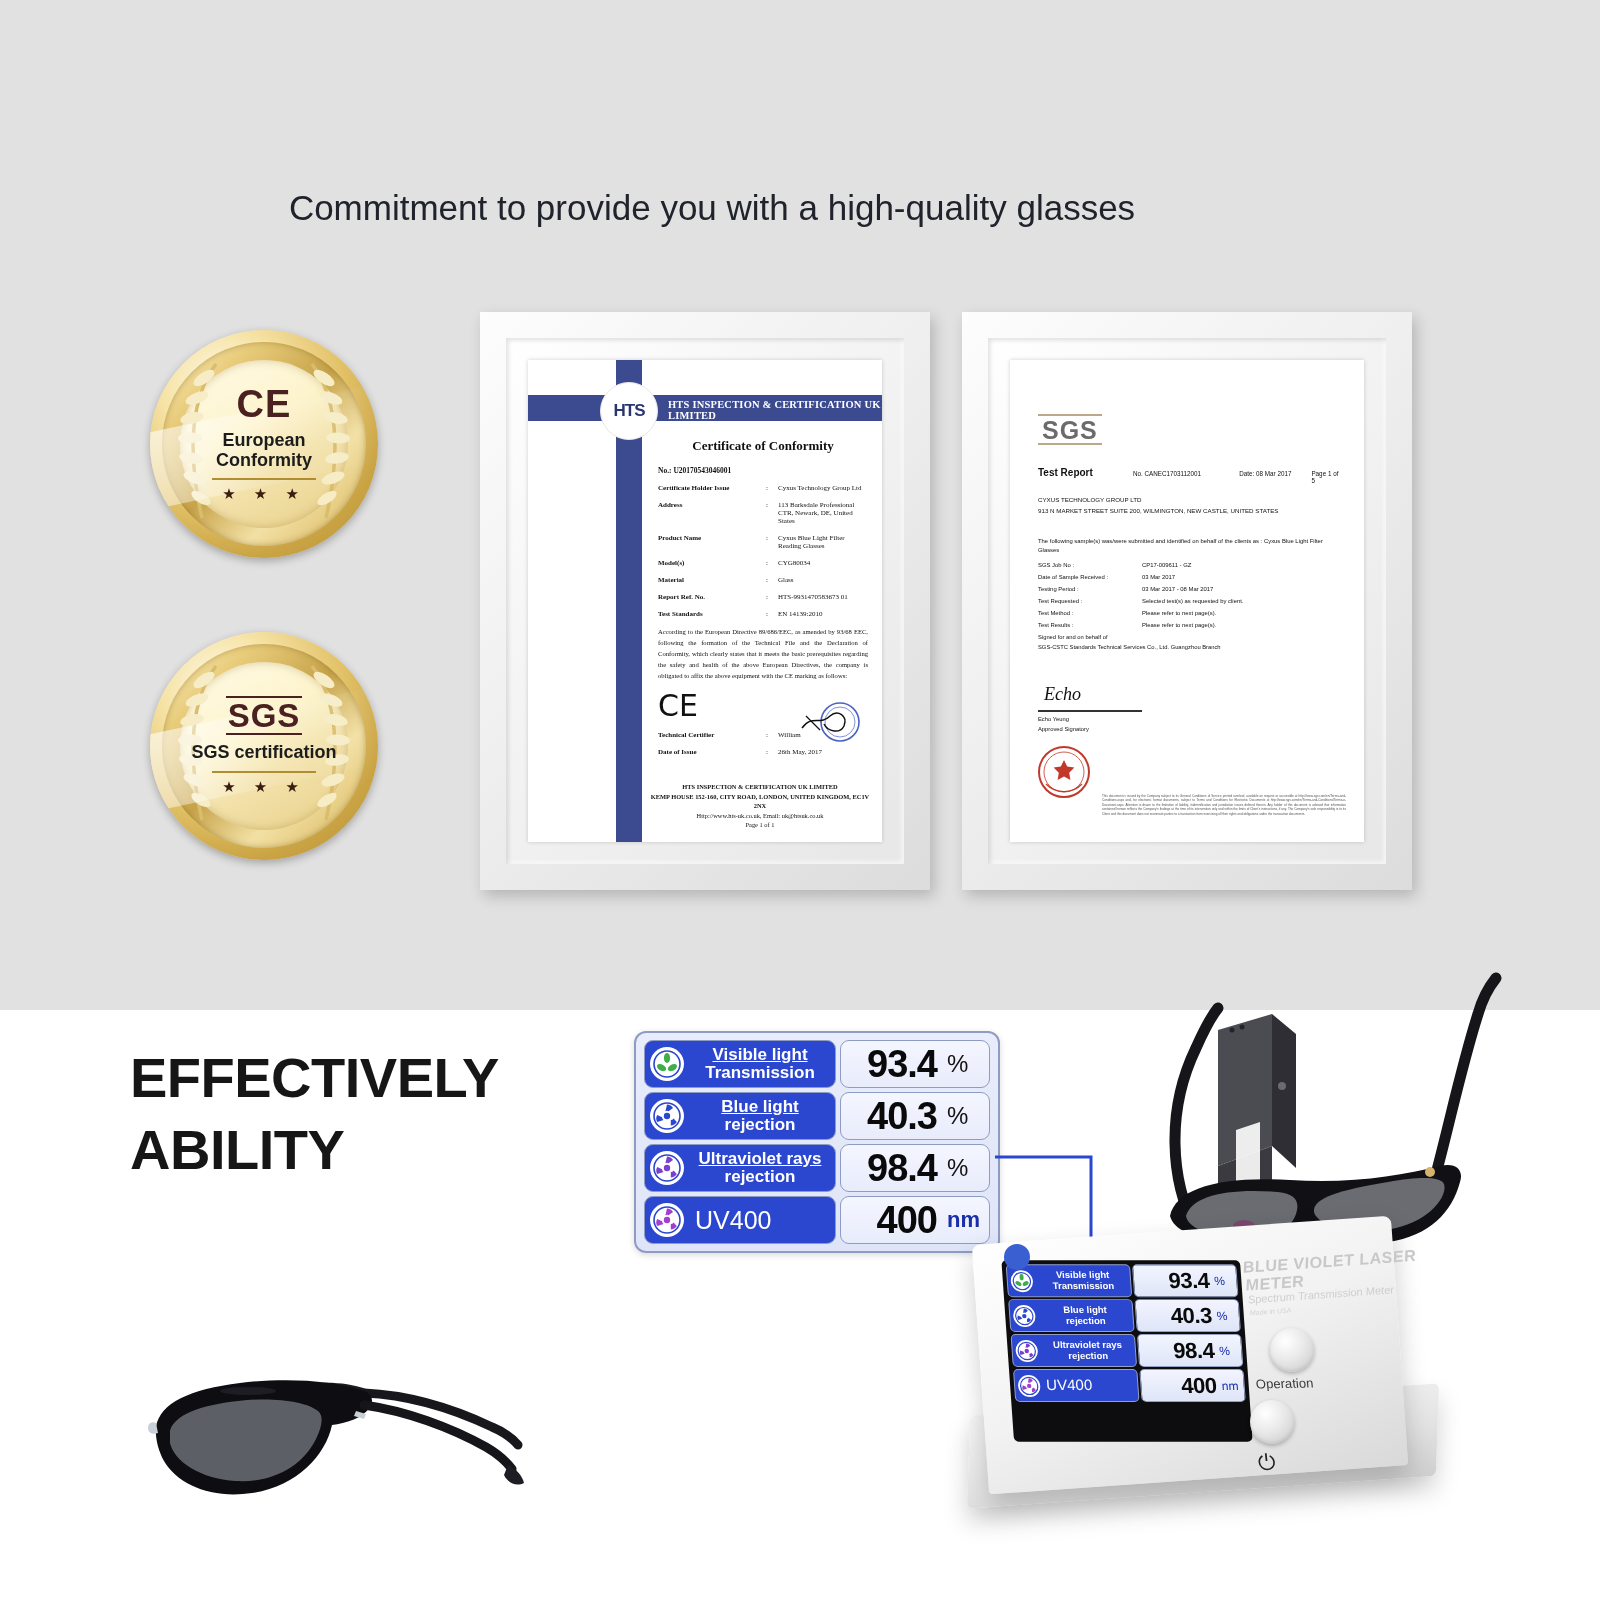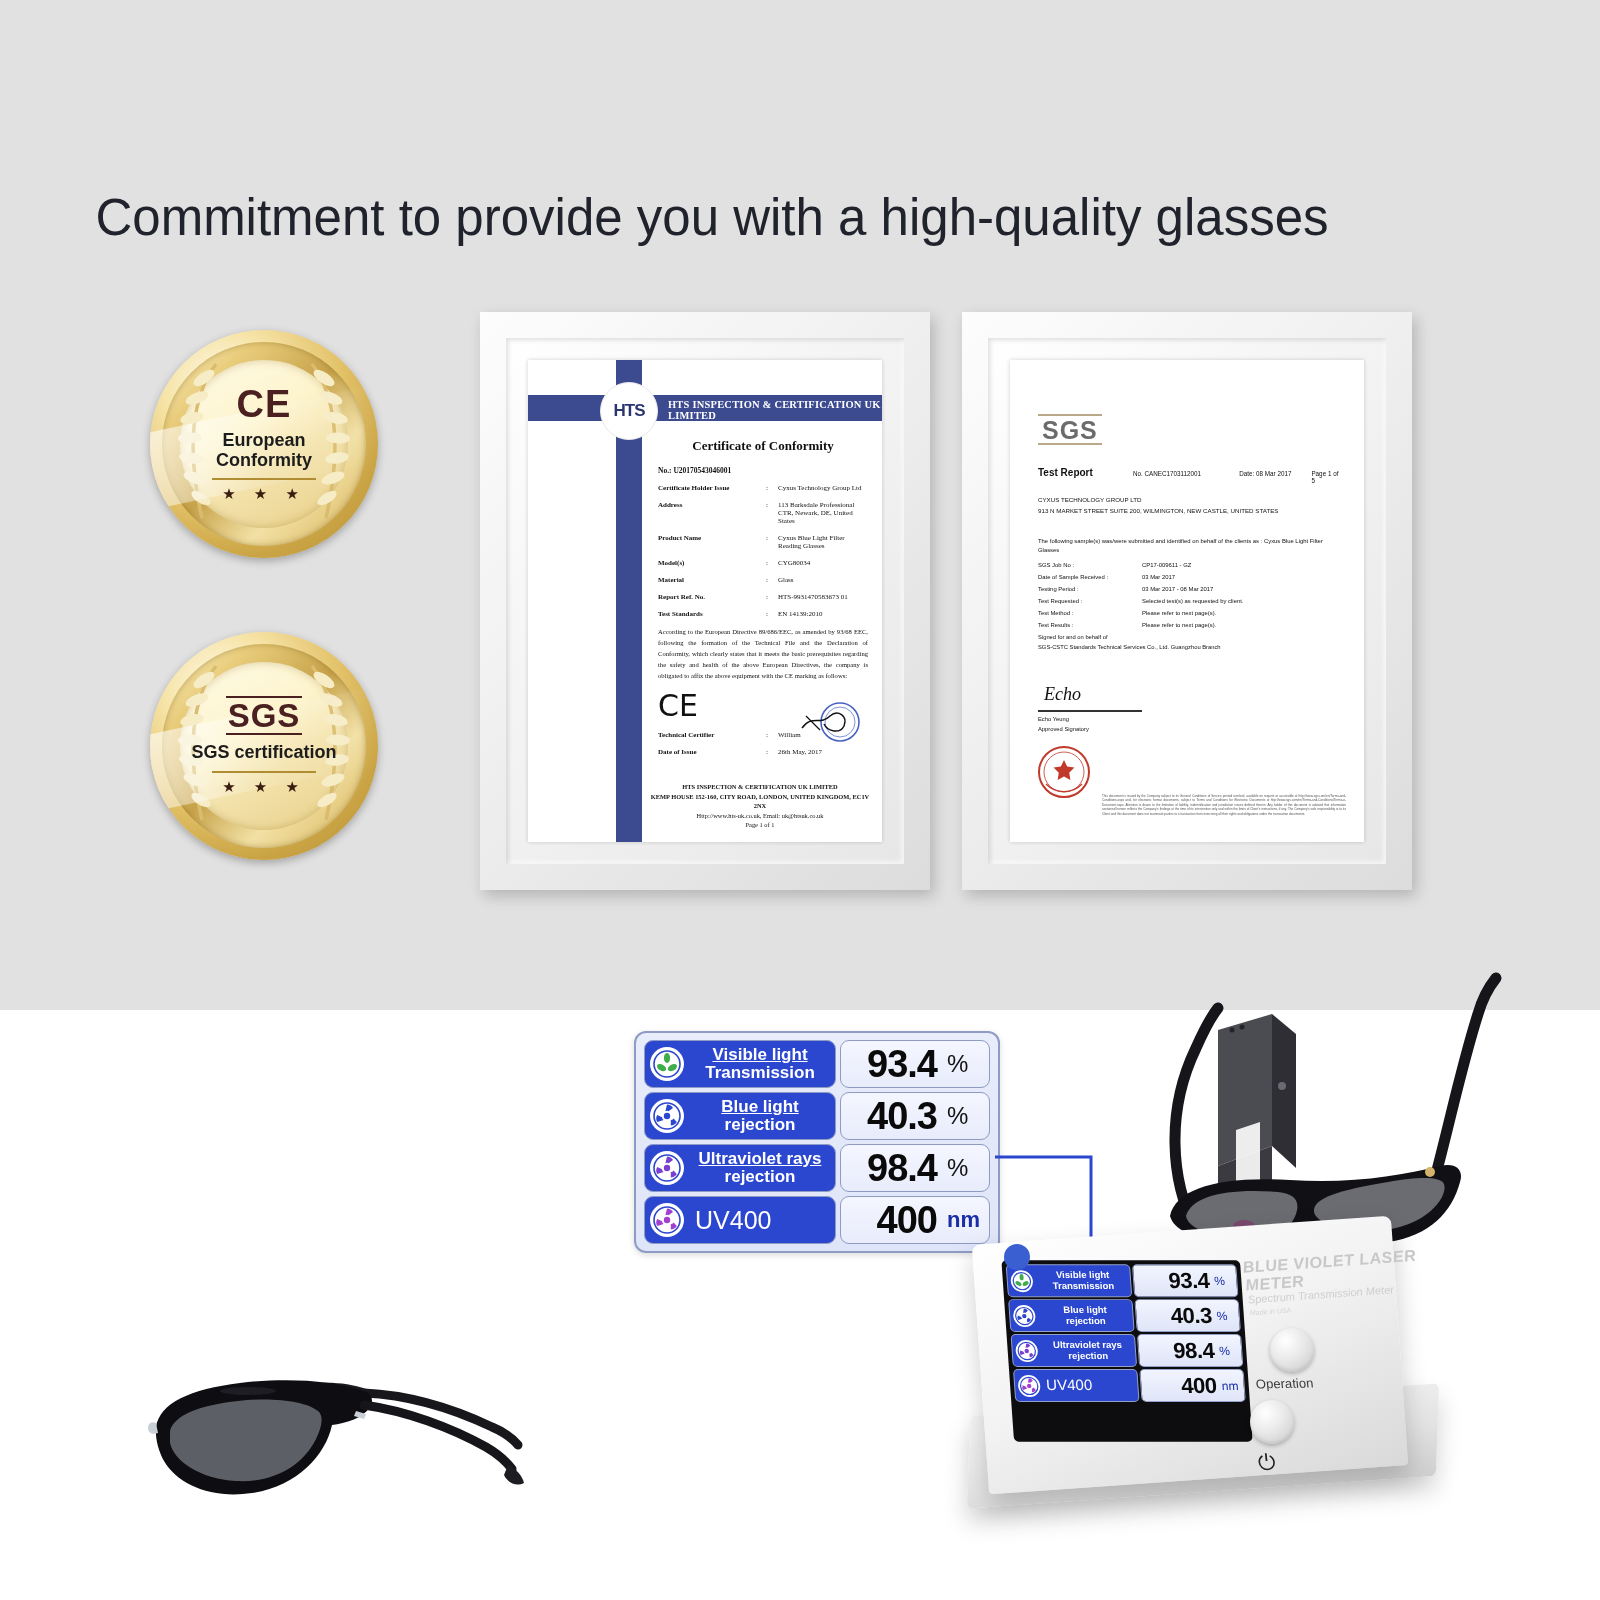--- a/index.html
+++ b/index.html
@@ -26,21 +26,21 @@
     font-size: 96px;
     font-weight: 700;
     letter-spacing: 2px;
     color: #3b3b3b;
   }
   #subheadline {
     position: absolute;
     left: 0; top: 188px;
     width: 1424px;
     text-align: center;
-    font-size: 51px;
+    font-size: 35px;
     font-weight: 400;
     color: #20232c;
   }
 
   
   .badge {
     position: absolute;
     width: 228px; height: 228px;
     border-radius: 50%;
     background:
@@ -685,20 +685,22 @@
 
         <div class="sgs-fineprint">This document is issued by the Company subject to its General Conditions of Service printed overleaf, available on request or accessible at http://www.sgs.com/en/Terms-and-Conditions.aspx and, for electronic format documents, subject to Terms and Conditions for Electronic Documents at http://www.sgs.com/en/Terms-and-Conditions/Terms-e-Document.aspx. Attention is drawn to the limitation of liability, indemnification and jurisdiction issues defined therein. Any holder of this document is advised that information contained hereon reflects the Company's findings at the time of its intervention only and within the limits of Client's instructions, if any. The Company's sole responsibility is to its Client and this document does not exonerate parties to a transaction from exercising all their rights and obligations under the transaction documents.</div>
       </div>
     </div>
   </div>
 </div>
 
 <div id="bottom-section"></div>
 
 <div id="fact-heading">
+  <div>EFFECTIVELY</div>
+  <div>ABILITY</div>
 </div>
 
 <div id="readout-panel">
 
   <div class="ro-row">
     <div class="ro-label">
       <div class="ro-icon">
         <svg viewBox="0 0 30 30" width="30" height="30">
           <circle cx="15" cy="15" r="13" fill="none" stroke="#2b46cf" stroke-width="1.6"></circle>
           <g fill="#3fae4a">

